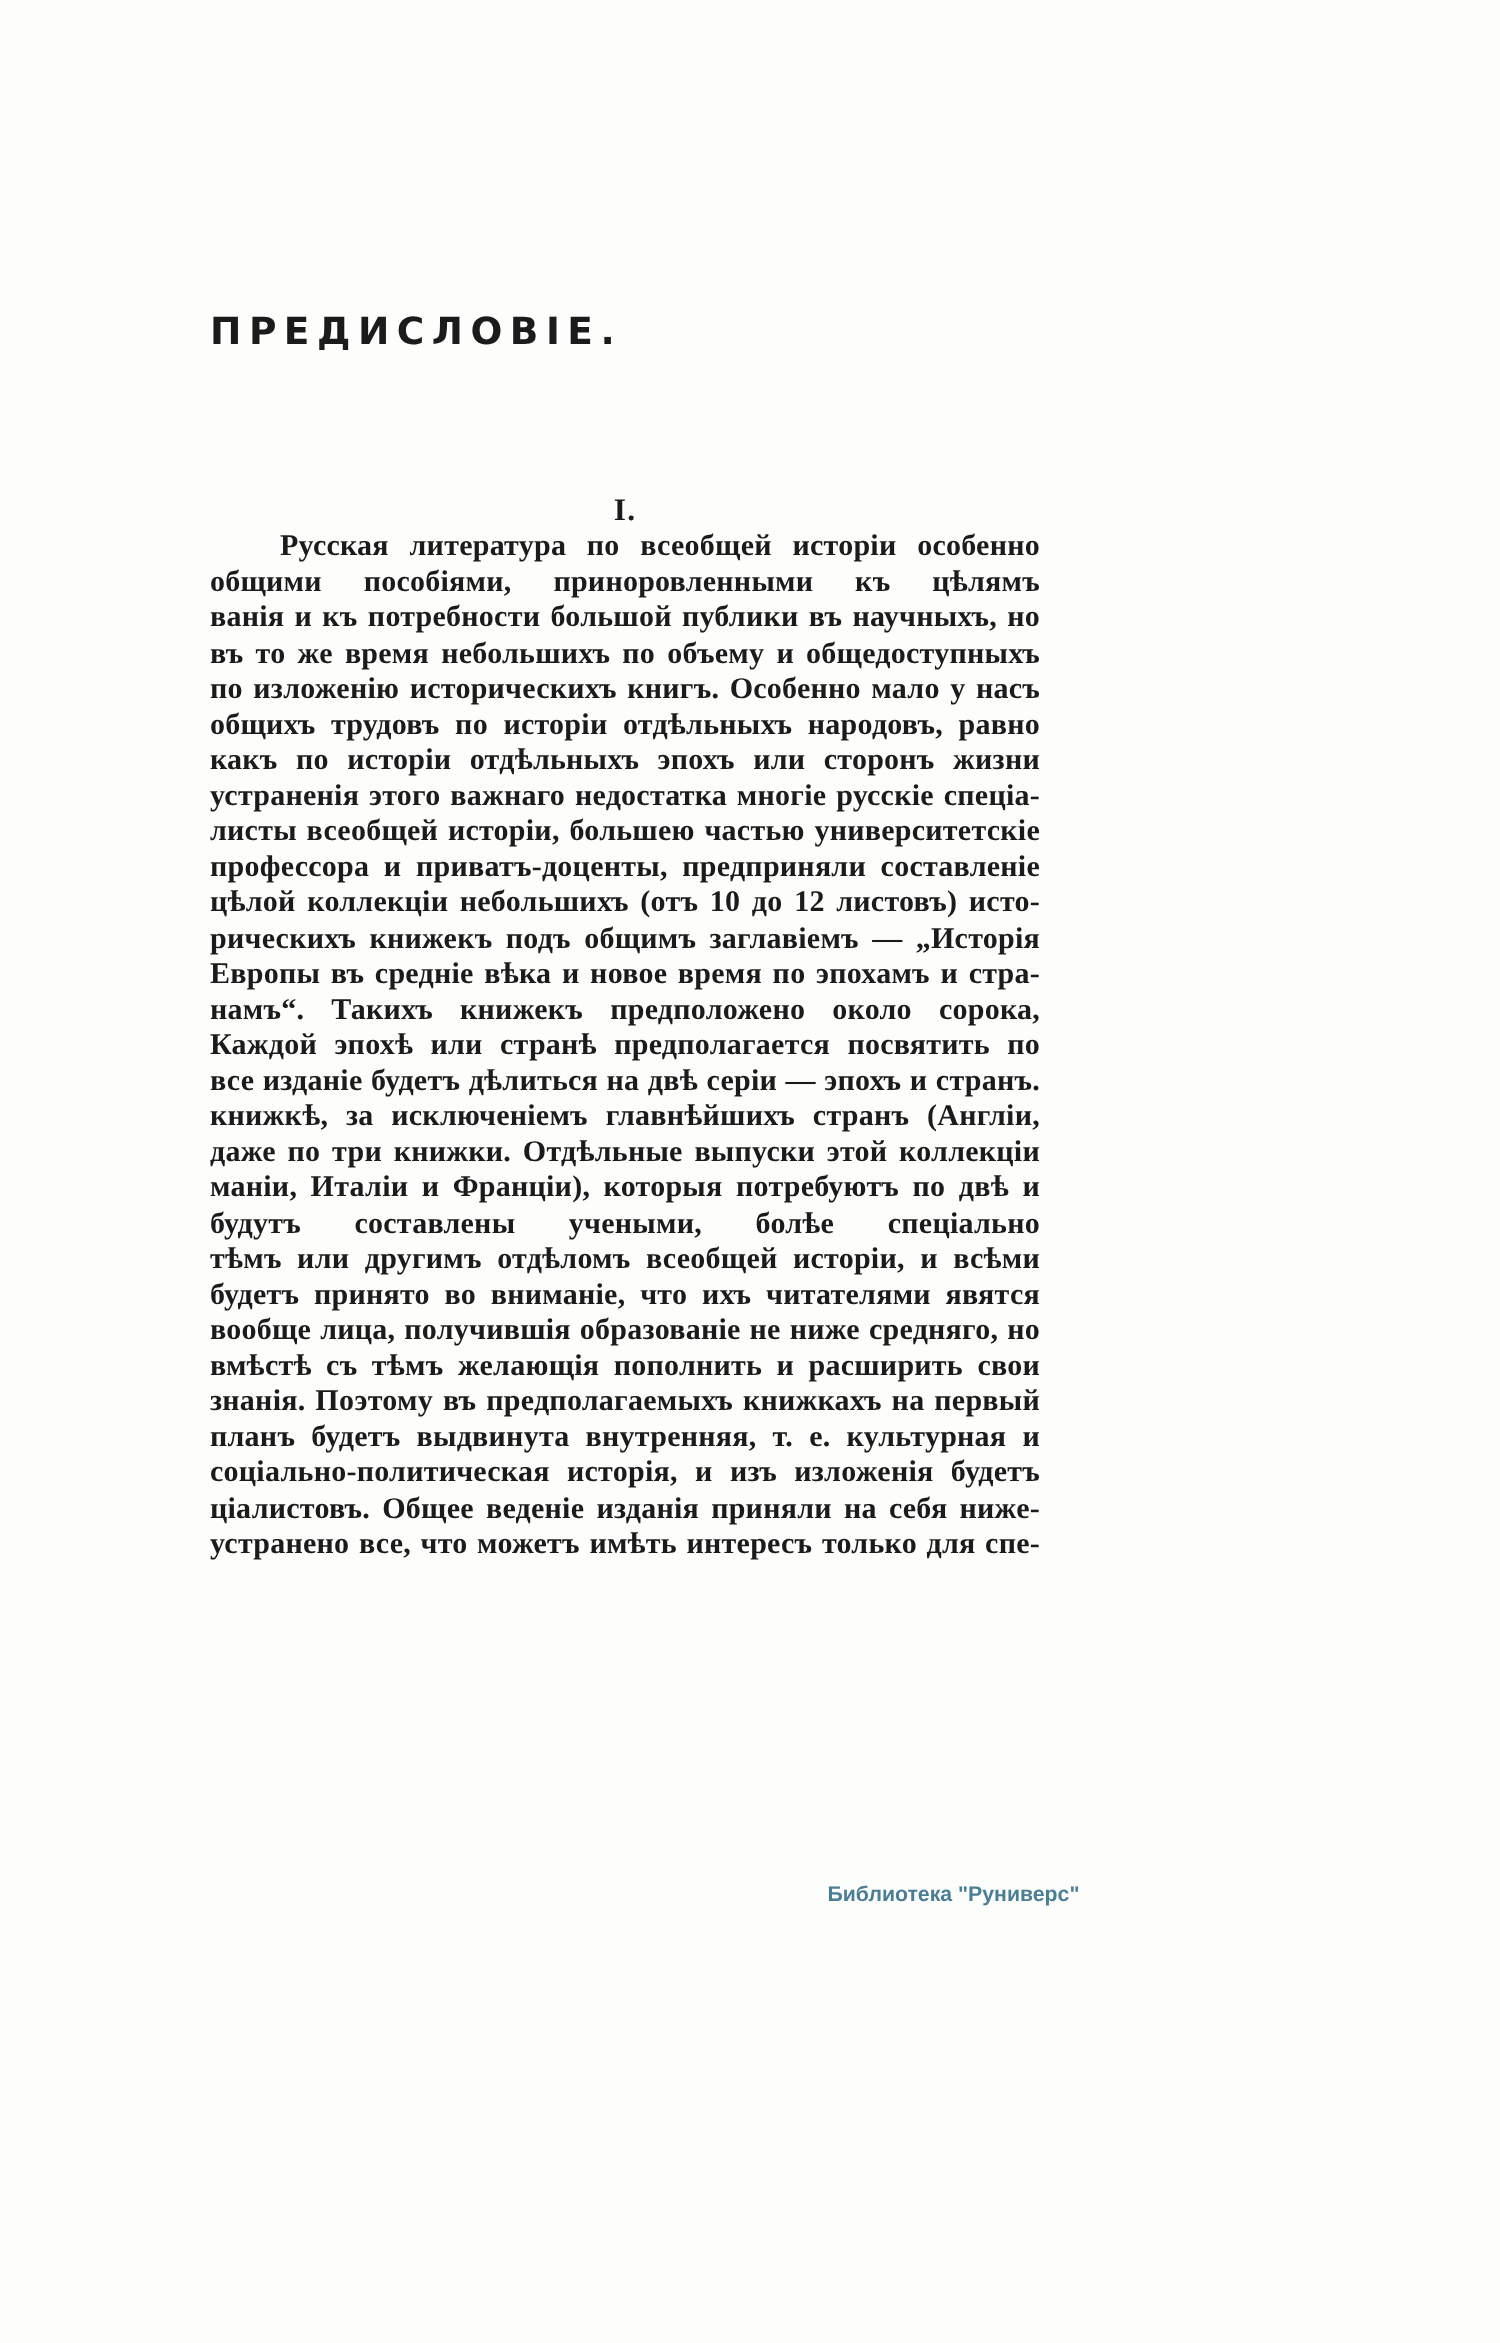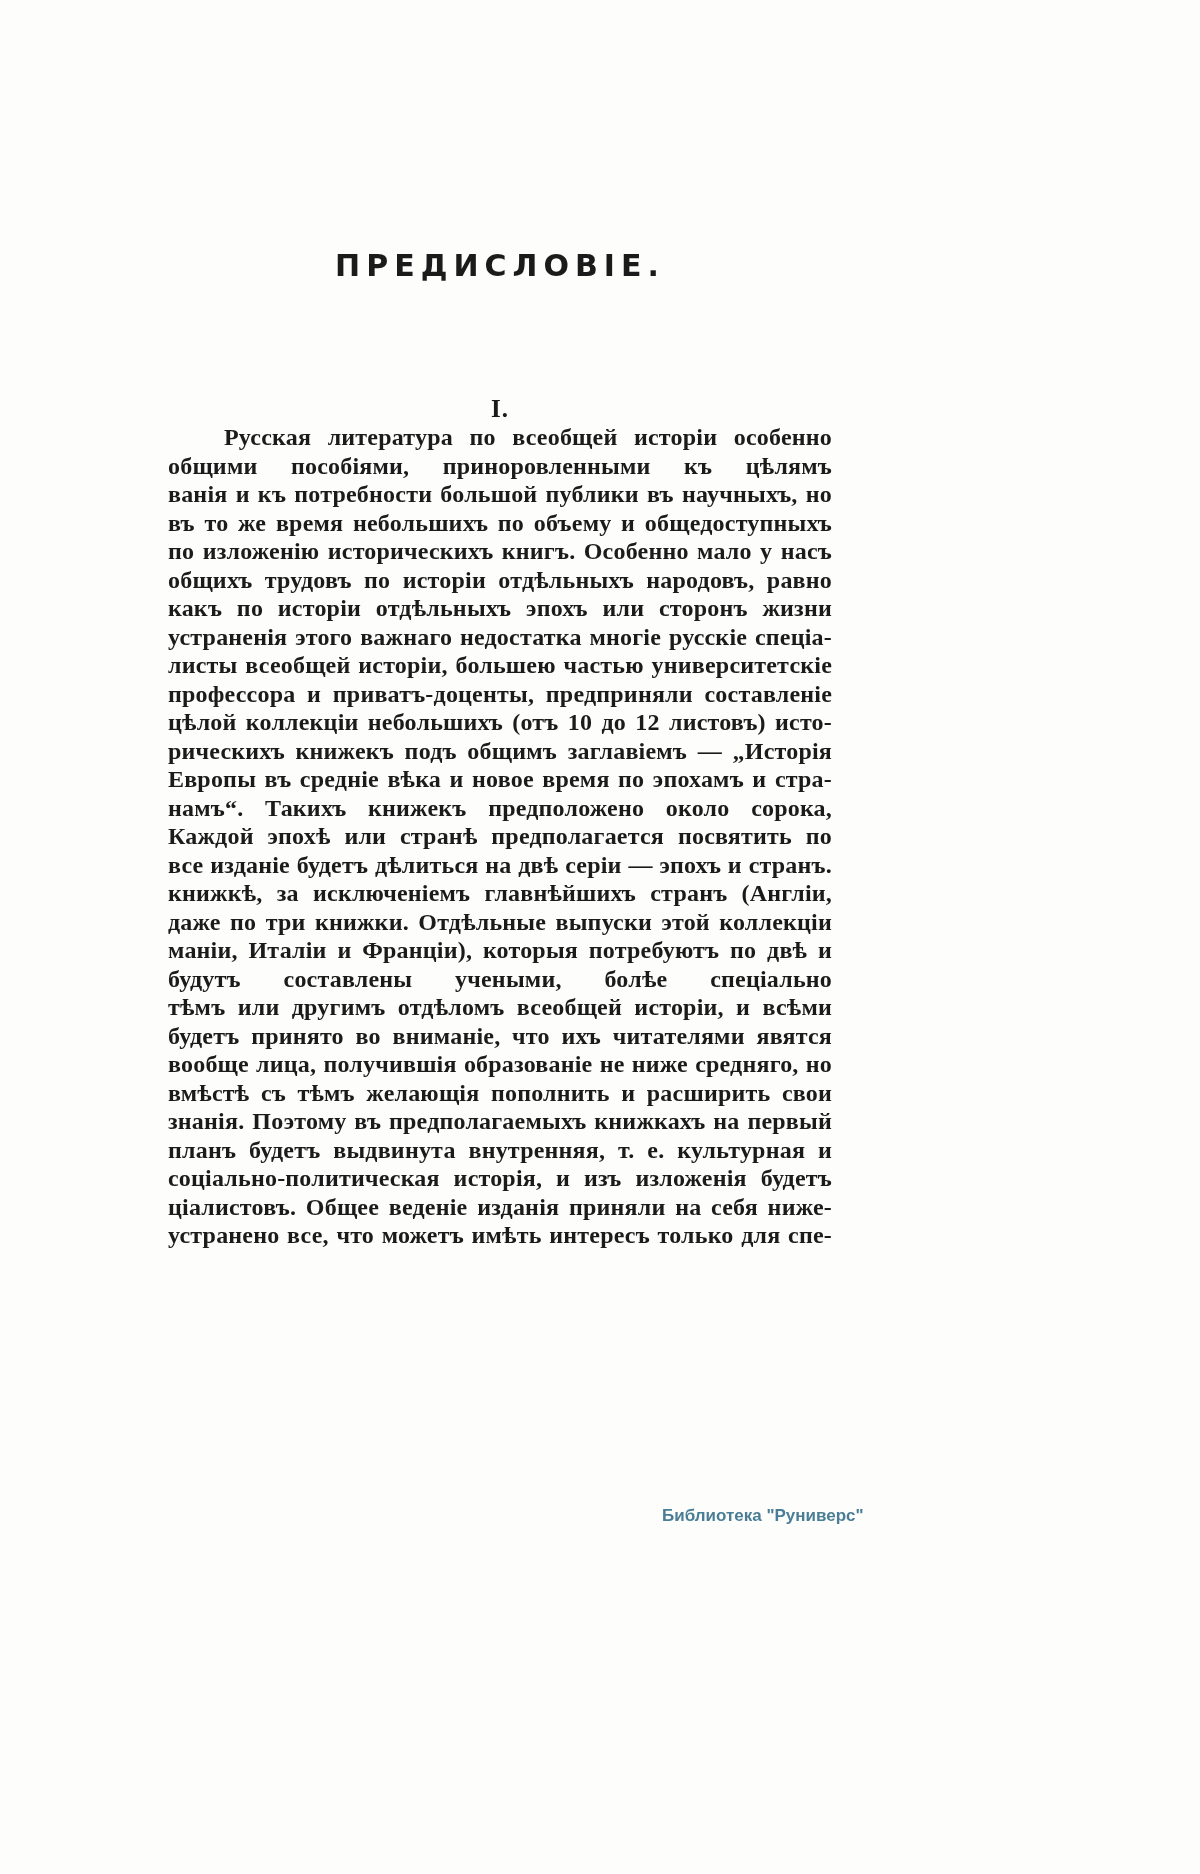--- a/index.html
+++ b/index.html
@@ -16,21 +16,20 @@
     position: absolute;
     inset: 0;
   }
   .column {
     position: absolute;
     left: 168px;
     top: 248px;
     width: 664px;
   }
   .title {
-    text-align: center;
     font-family: "DejaVu Sans", "Liberation Sans", sans-serif;
     font-weight: bold;
     font-size: 30px;
     letter-spacing: 6px;
     color: var(--ink, #161616);
     white-space: nowrap;
   }
   .section-number {
     margin-top: 112px;
     text-align: center;

